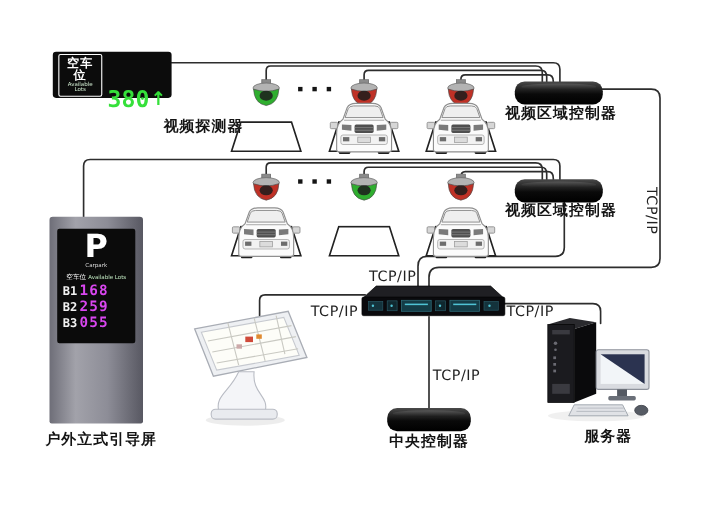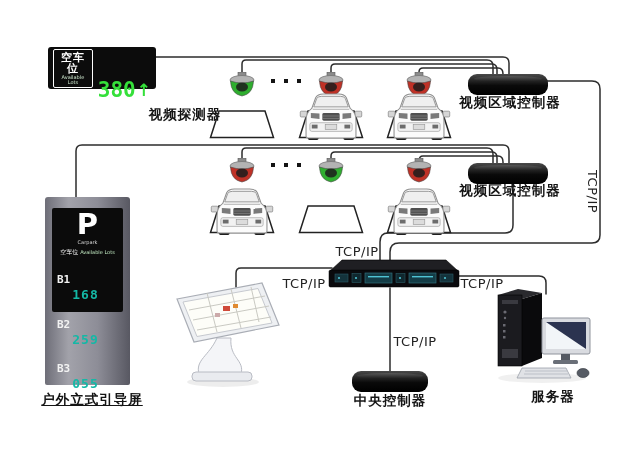--- a/index.html
+++ b/index.html
@@ -37,21 +37,21 @@
   .pillar{left:45px;top:197px;width:85px;height:188px;border-radius:3px 3px 2px 2px;
           background:linear-gradient(90deg,#6e6e78,#a2a2aa 28%,#8d8d97 62%,#585862);}
   .pillar-screen{position:absolute;left:7px;top:11px;width:71px;height:104px;background:#0b0b0b;
                  border-radius:2px;color:#fff;text-align:center;padding-top:2px;box-sizing:border-box;}
   .pillar-p{font-size:29px;font-weight:700;line-height:1;}
   .pillar-psub{font-size:5px;color:#ddd;margin-top:0;}
   .pillar-hdr{font-size:6px;margin-top:3px;white-space:nowrap;}
   .pillar-hdr .en{color:#bfe6bf;font-size:5px;}
   .pillar-row{display:flex;align-items:center;justify-content:flex-start;padding:0 5px;line-height:1.05;margin-top:1px;}
   .pillar-floor{font-family:"DejaVu Sans Mono",monospace;font-weight:700;font-size:11px;color:#f2f2f2;text-align:center;}
-  .pillar-count{font-family:"DejaVu Sans Mono",monospace;font-weight:700;font-size:13px;color:#14b8a6;letter-spacing:1px;margin-left:2px;margin-top:30px;}
+  .pillar-count{font-family:"DejaVu Sans Mono",monospace;font-weight:700;font-size:13px;color:#d946ef;letter-spacing:1px;margin-left:2px;}
   
   .spot svg,.car svg,.devsvg svg{display:block;}
 </style>
 </head>
 <body>
 
 <div id="stage">
 
   <svg id="wires" viewBox="0 0 640 460">
 
@@ -285,21 +285,21 @@
       <div class="pillar-row">
         <span class="pillar-floor">B2</span>
         <span class="pillar-count">259</span>
       </div>
       <div class="pillar-row">
         <span class="pillar-floor">B3</span>
         <span class="pillar-count">055</span>
       </div>
     </div>
   </div>
-  <div class="abs cn-label" style="left:22px;top:391px;width:140px;text-decoration:underline;">户外立式引导屏</div>
+  <div class="abs cn-label" style="left:22px;top:391px;width:140px;">户外立式引导屏</div>
 
   <div class="abs devsvg" style="left:165px;top:280px;">
     <svg width="122" height="110" viewBox="0 0 122 110">
       <ellipse cx="58" cy="102" rx="36" ry="5" fill="#000" opacity=".07"></ellipse>
       <path d="M52,58 C44,76 30,80 34,94 L76,94 C80,80 64,78 66,58 Z" fill="#f4f5f8" stroke="#b9bcc4" stroke-width="1"></path>
       <rect x="27" y="92" width="60" height="9" rx="4" fill="#e9ebef" stroke="#b9bcc4" stroke-width="1"></rect>
       <polygon points="12,19 97,3 114,45 29,62" fill="#eef0f3" stroke="#a9adb5" stroke-width="1.2"></polygon>
       <polygon points="18,22 93,8.5 107,43 32,56.5" fill="#fdfdf8" stroke="#c6c9cf" stroke-width="1"></polygon>
       <g stroke="#c9c9c2" stroke-width="1">
           <line x1="24" y1="30" x2="100" y2="16"></line>

